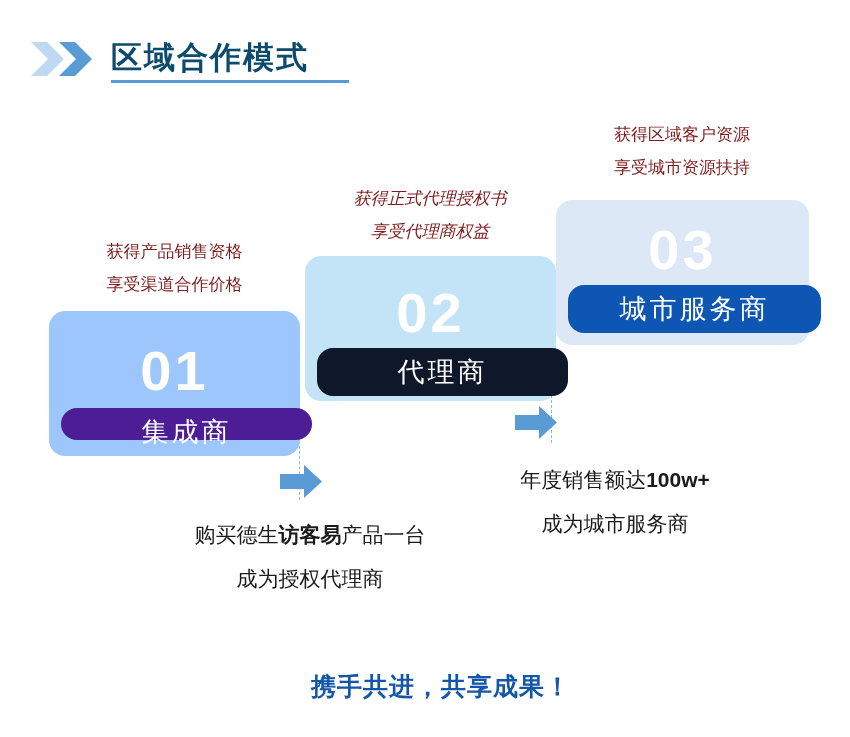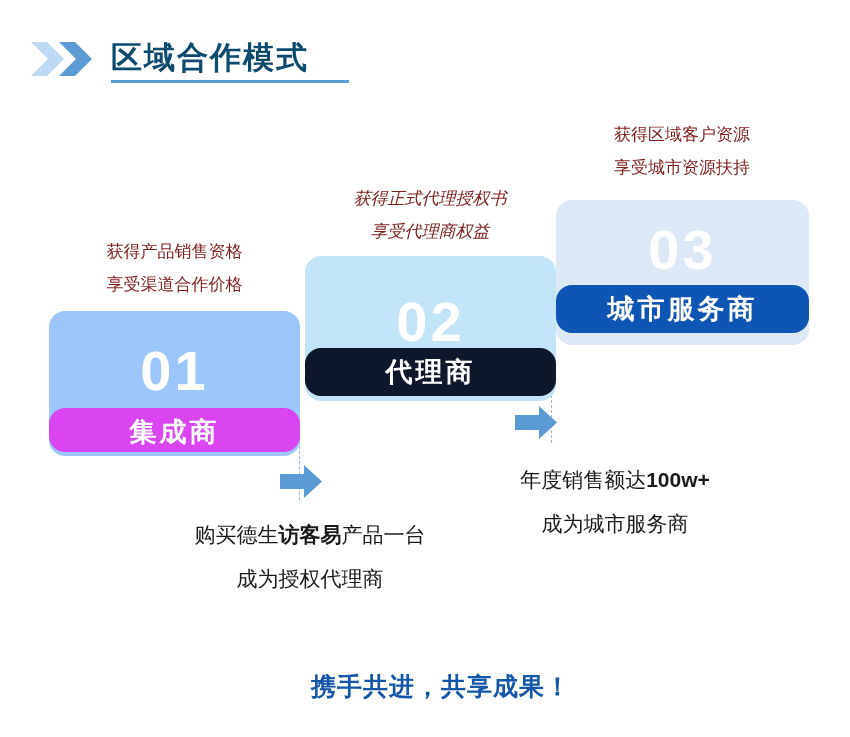--- a/index.html
+++ b/index.html
@@ -67,42 +67,42 @@
     width: 100%;
     text-align: center;
     font-size: 56px;
     font-weight: bold;
     color: #ffffff;
     letter-spacing: 3px;
     line-height: 60px;
   }
   .card-foot {
     position: absolute;
-    left: 0;
+    left: 12px;
     width: 100%;
     border-radius: 16px;
     text-align: center;
     color: #ffffff;
-    font-weight: bold;
+    font-weight: normal;
     letter-spacing: 3px;
   }
 
   
   #card-01 { left: 49px; top: 311px; width: 251px; height: 145px; }
   #card-01 .card-body { height: 145px; background: #9DC6FD; }
   #card-01 .card-num { top: 30px; }
   #card-01 .card-foot {
-    top: 97px; height: 44px; line-height: 48px;
-    background: #d946ef; font-size: 27px;
+    top: 97px; height: 32px; line-height: 48px;
+    background: #4c1d95; font-size: 27px;
   }
 
   
   #card-02 { left: 305px; top: 256px; width: 251px; height: 145px; }
   #card-02 .card-body { height: 145px; background: #C3E4F7; }
-  #card-02 .card-num { top: 36px; }
+  #card-02 .card-num { top: 27px; }
   #card-02 .card-foot {
     top: 92px; height: 48px; line-height: 48px;
     background: #0f172a; font-size: 27px;
   }
 
   
   #card-03 { left: 556px; top: 200px; width: 253px; height: 145px; }
   #card-03 .card-body { height: 145px; background: #DCE8F5; }
   #card-03 .card-num { top: 20px; color: #ffffff; }
   #card-03 .card-foot {

